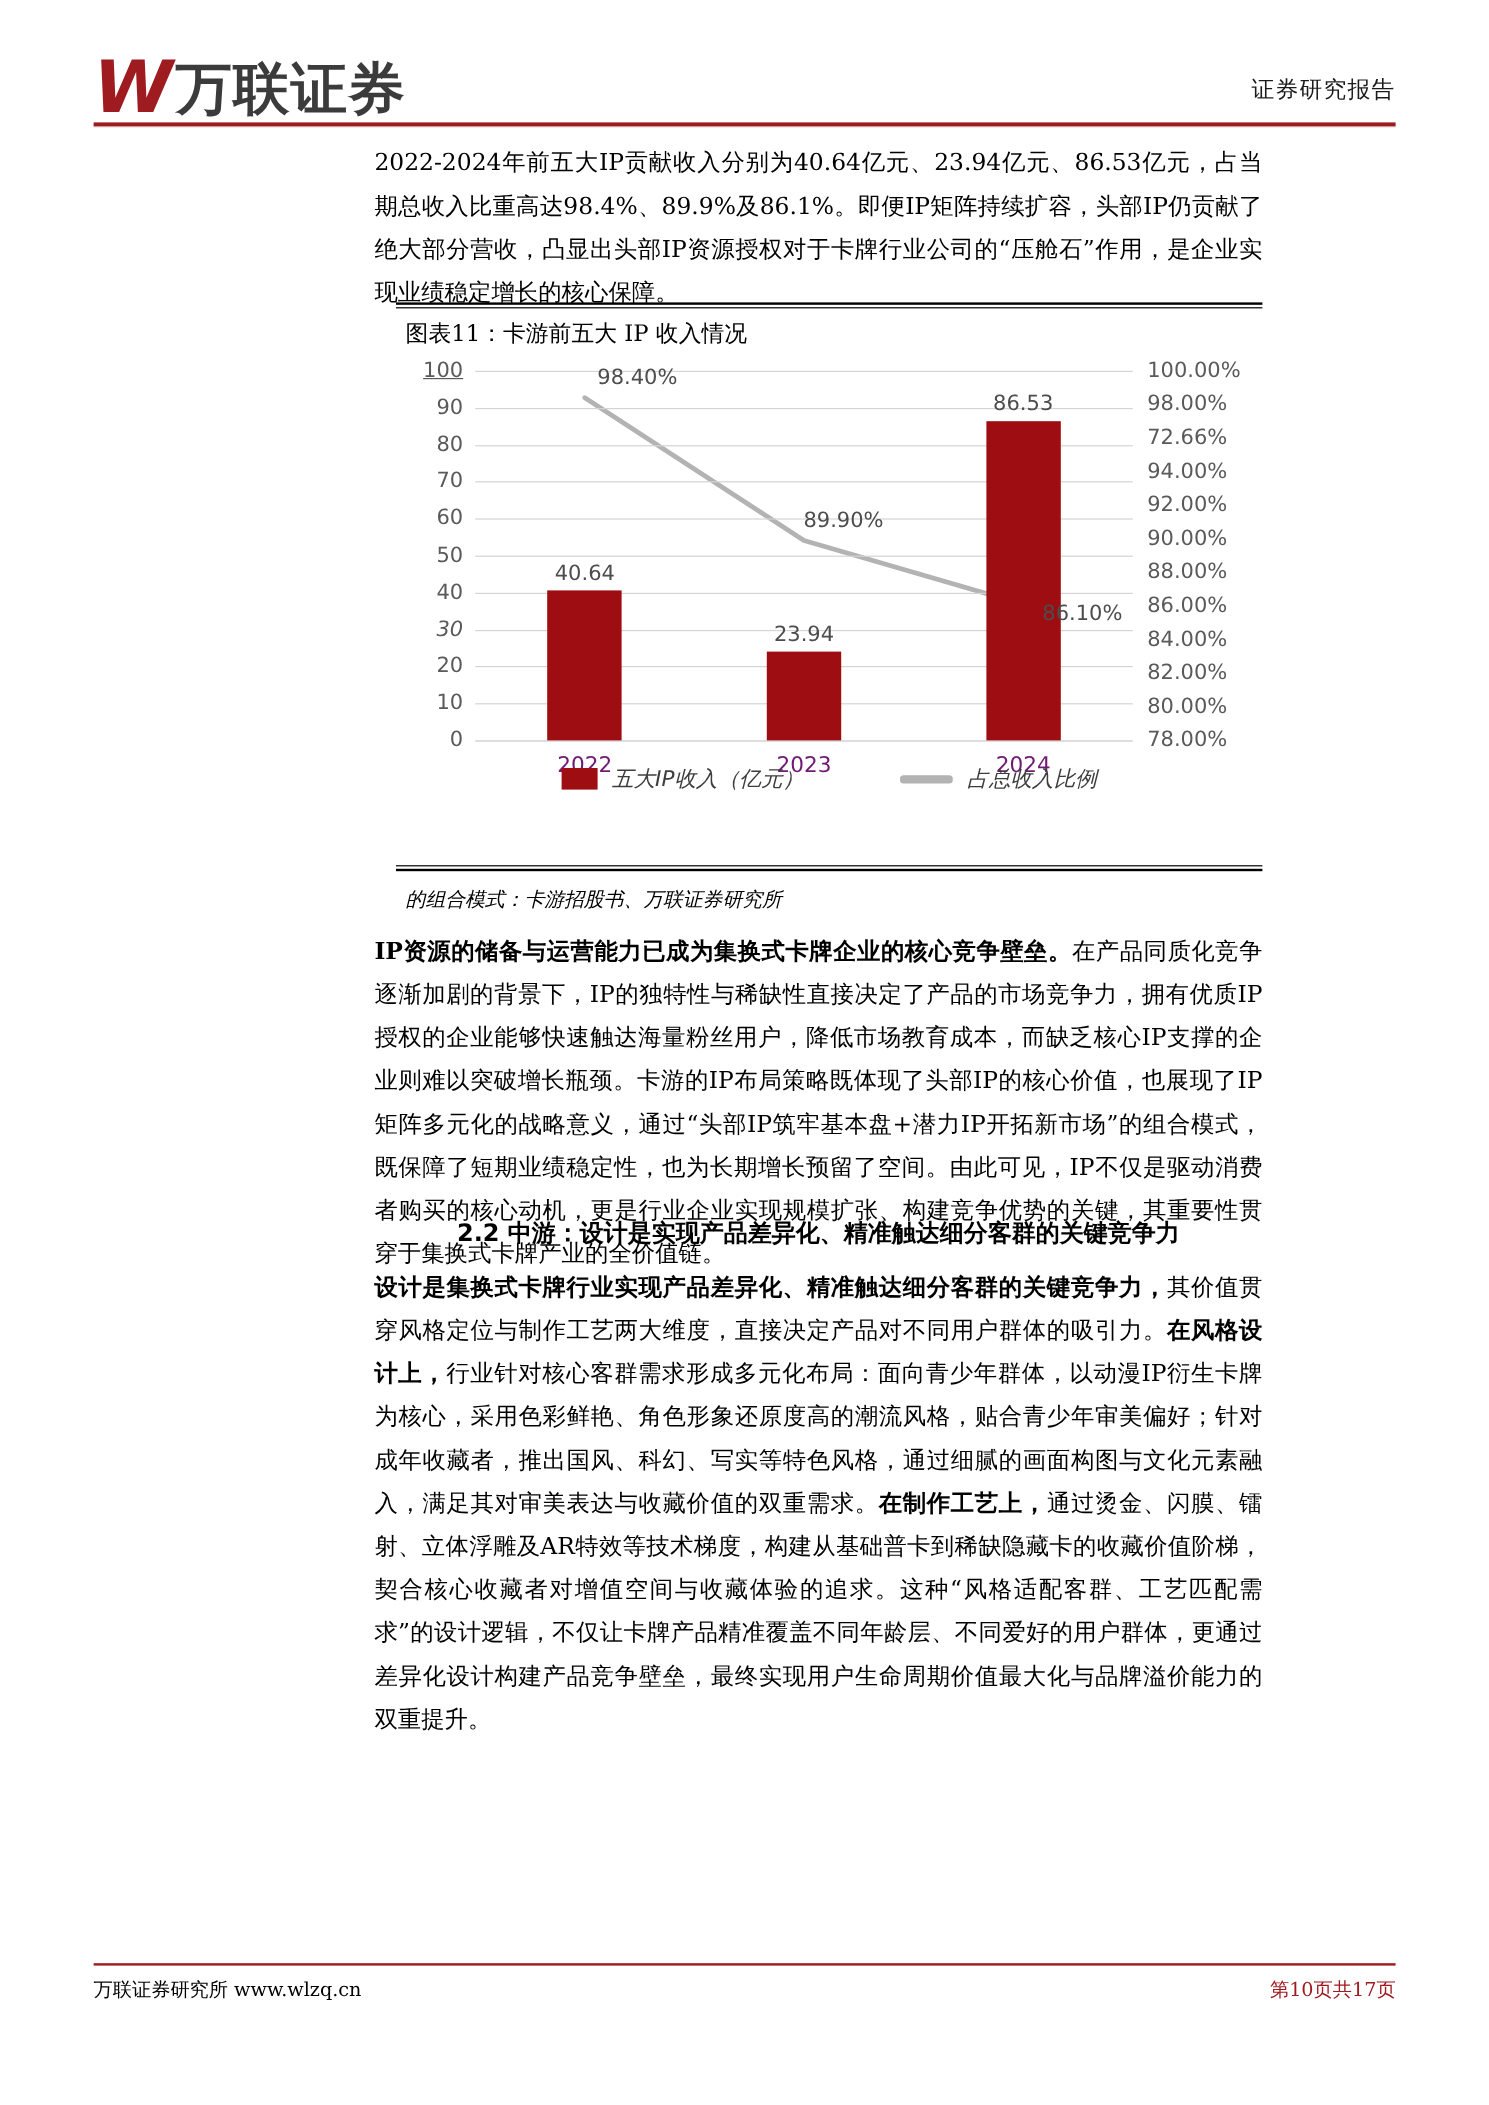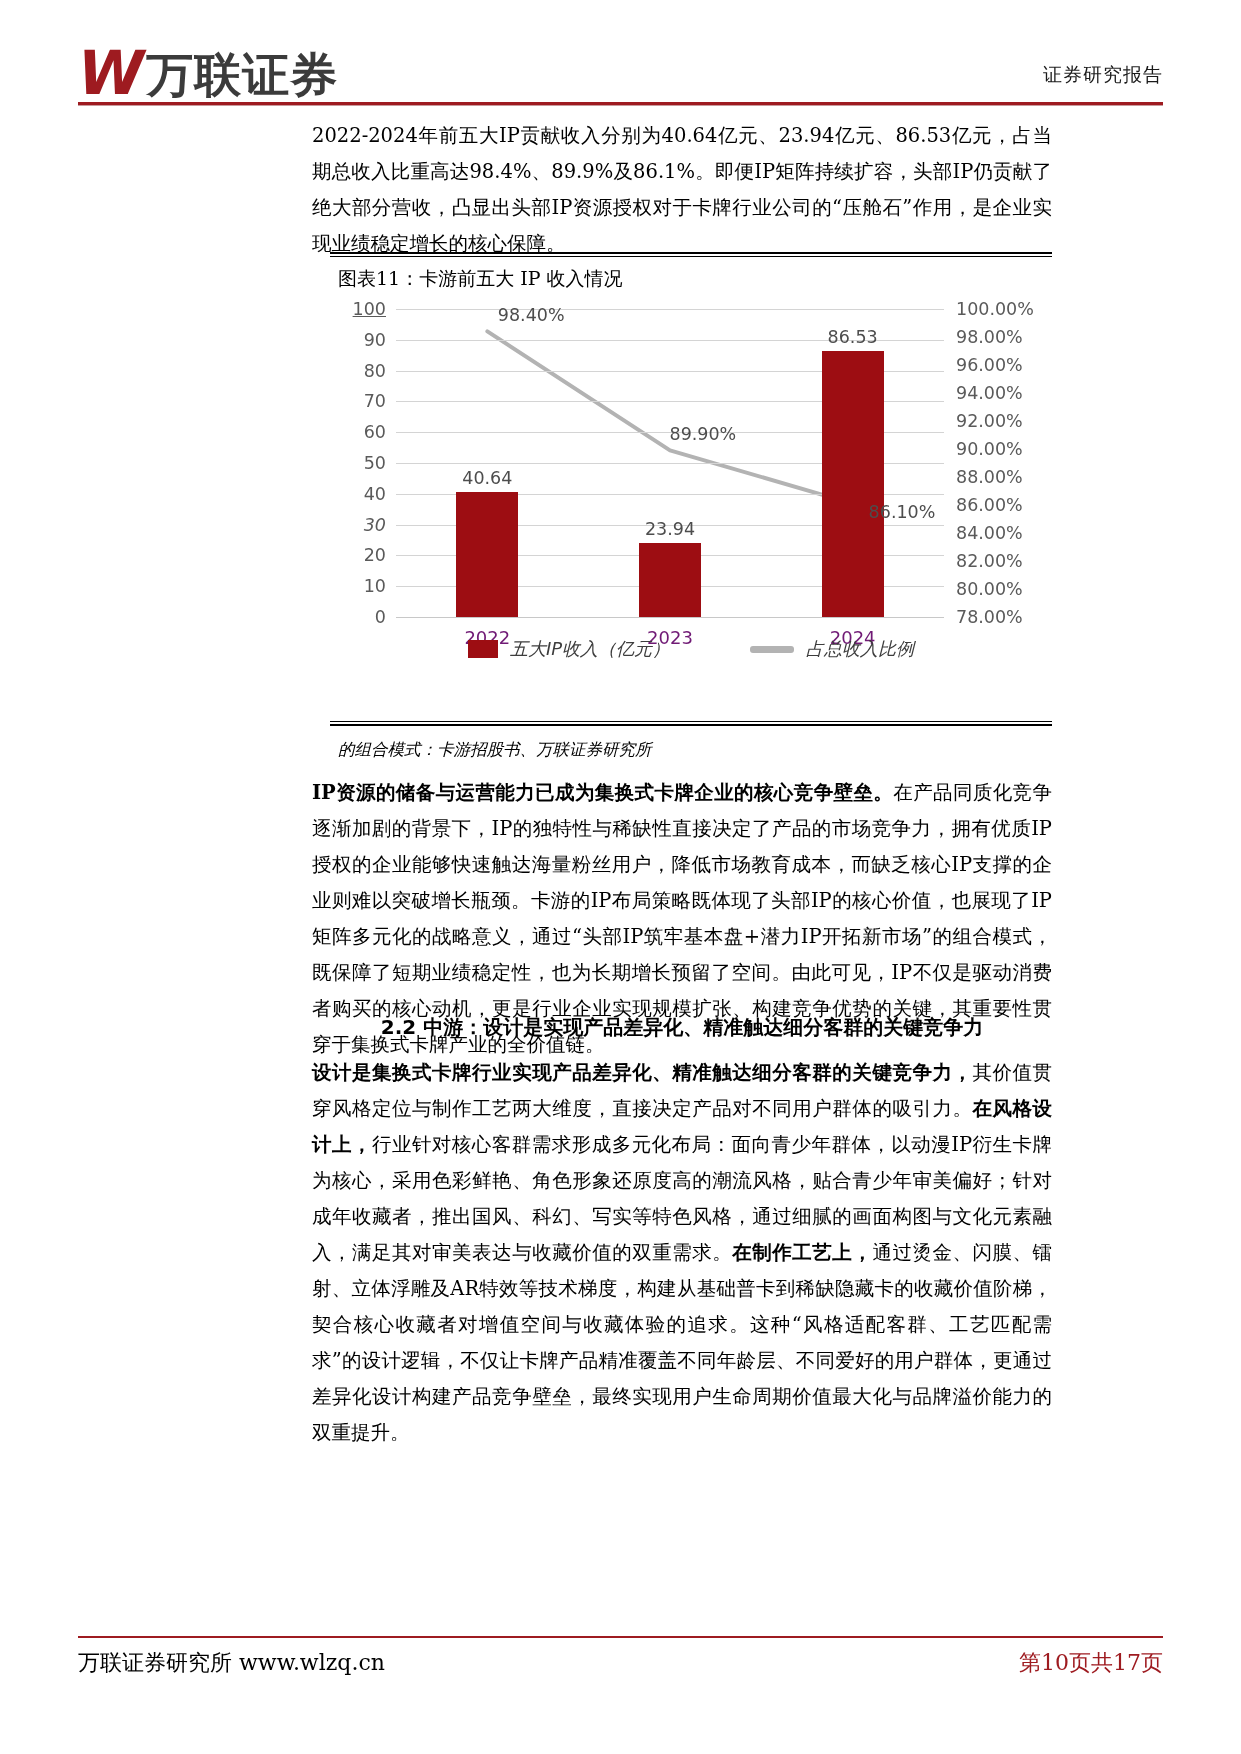--- a/index.html
+++ b/index.html
@@ -135,21 +135,21 @@
   
   .footer-rule {
     position:absolute; left:78px; top:1636px; width:1085px; height:2px; background:#9e1b20;
   }
   .footer {
     position:absolute; left:78px; top:1648px; width:1085px;
     display:flex; justify-content:space-between; align-items:center;
   }
   .footer-left, .footer-right {
     font-family:"DejaVu Serif", serif;
-    font-size:22px; color:#000;
+    font-size:16px; color:#000;
   }
   .footer-right { color:#9e1b20; }
   .h3 {
     font-family:"DejaVu Sans", sans-serif;
     font-weight:bold; font-size:20px; color:#000;
     margin:0; line-height:34px;
   }
 </style>
 </head>
 <body>
@@ -204,21 +204,21 @@
             <div class="ytick" style="top: 0%; text-decoration: underline;">100</div>
             <div class="ytick2" style="top: 100%;">78.00%</div>
             <div class="ytick2" style="top: 90.9091%;">80.00%</div>
             <div class="ytick2" style="top: 81.8182%;">82.00%</div>
             <div class="ytick2" style="top: 72.7273%;">84.00%</div>
             <div class="ytick2" style="top: 63.6364%;">86.00%</div>
             <div class="ytick2" style="top: 54.5455%;">88.00%</div>
             <div class="ytick2" style="top: 45.4545%;">90.00%</div>
             <div class="ytick2" style="top: 36.3636%;">92.00%</div>
             <div class="ytick2" style="top: 27.2727%;">94.00%</div>
-            <div class="ytick2" style="top: 18.1818%;">96.00%</div>
+            <div class="ytick2" style="top: 18.1818%;">72.66%</div>
             <div class="ytick2" style="top: 9.09091%;">98.00%</div>
             <div class="ytick2" style="top: 0%;">100.00%</div>
             <div class="bar" style="left: 11%; width: 11.3333%; height: 40.64%;"></div>
             <div class="barlabel" style="left: 16.6667%; bottom: calc(40.64% + 4px);">40.64</div>
             <div class="xtick" style="left: 16.6667%;">2022</div>
             <div class="linelabel" style="left: 24.6667%; top: calc(7.27273% - 26px);">98.40%</div>
             <div class="bar" style="left: 44.3333%; width: 11.3333%; height: 23.94%;"></div>
             <div class="barlabel" style="left: 50%; bottom: calc(23.94% + 4px);">23.94</div>
             <div class="xtick" style="left: 50%;">2023</div>
             <div class="linelabel" style="left: 56%; top: calc(45.9091% - 26px);">89.90%</div>

